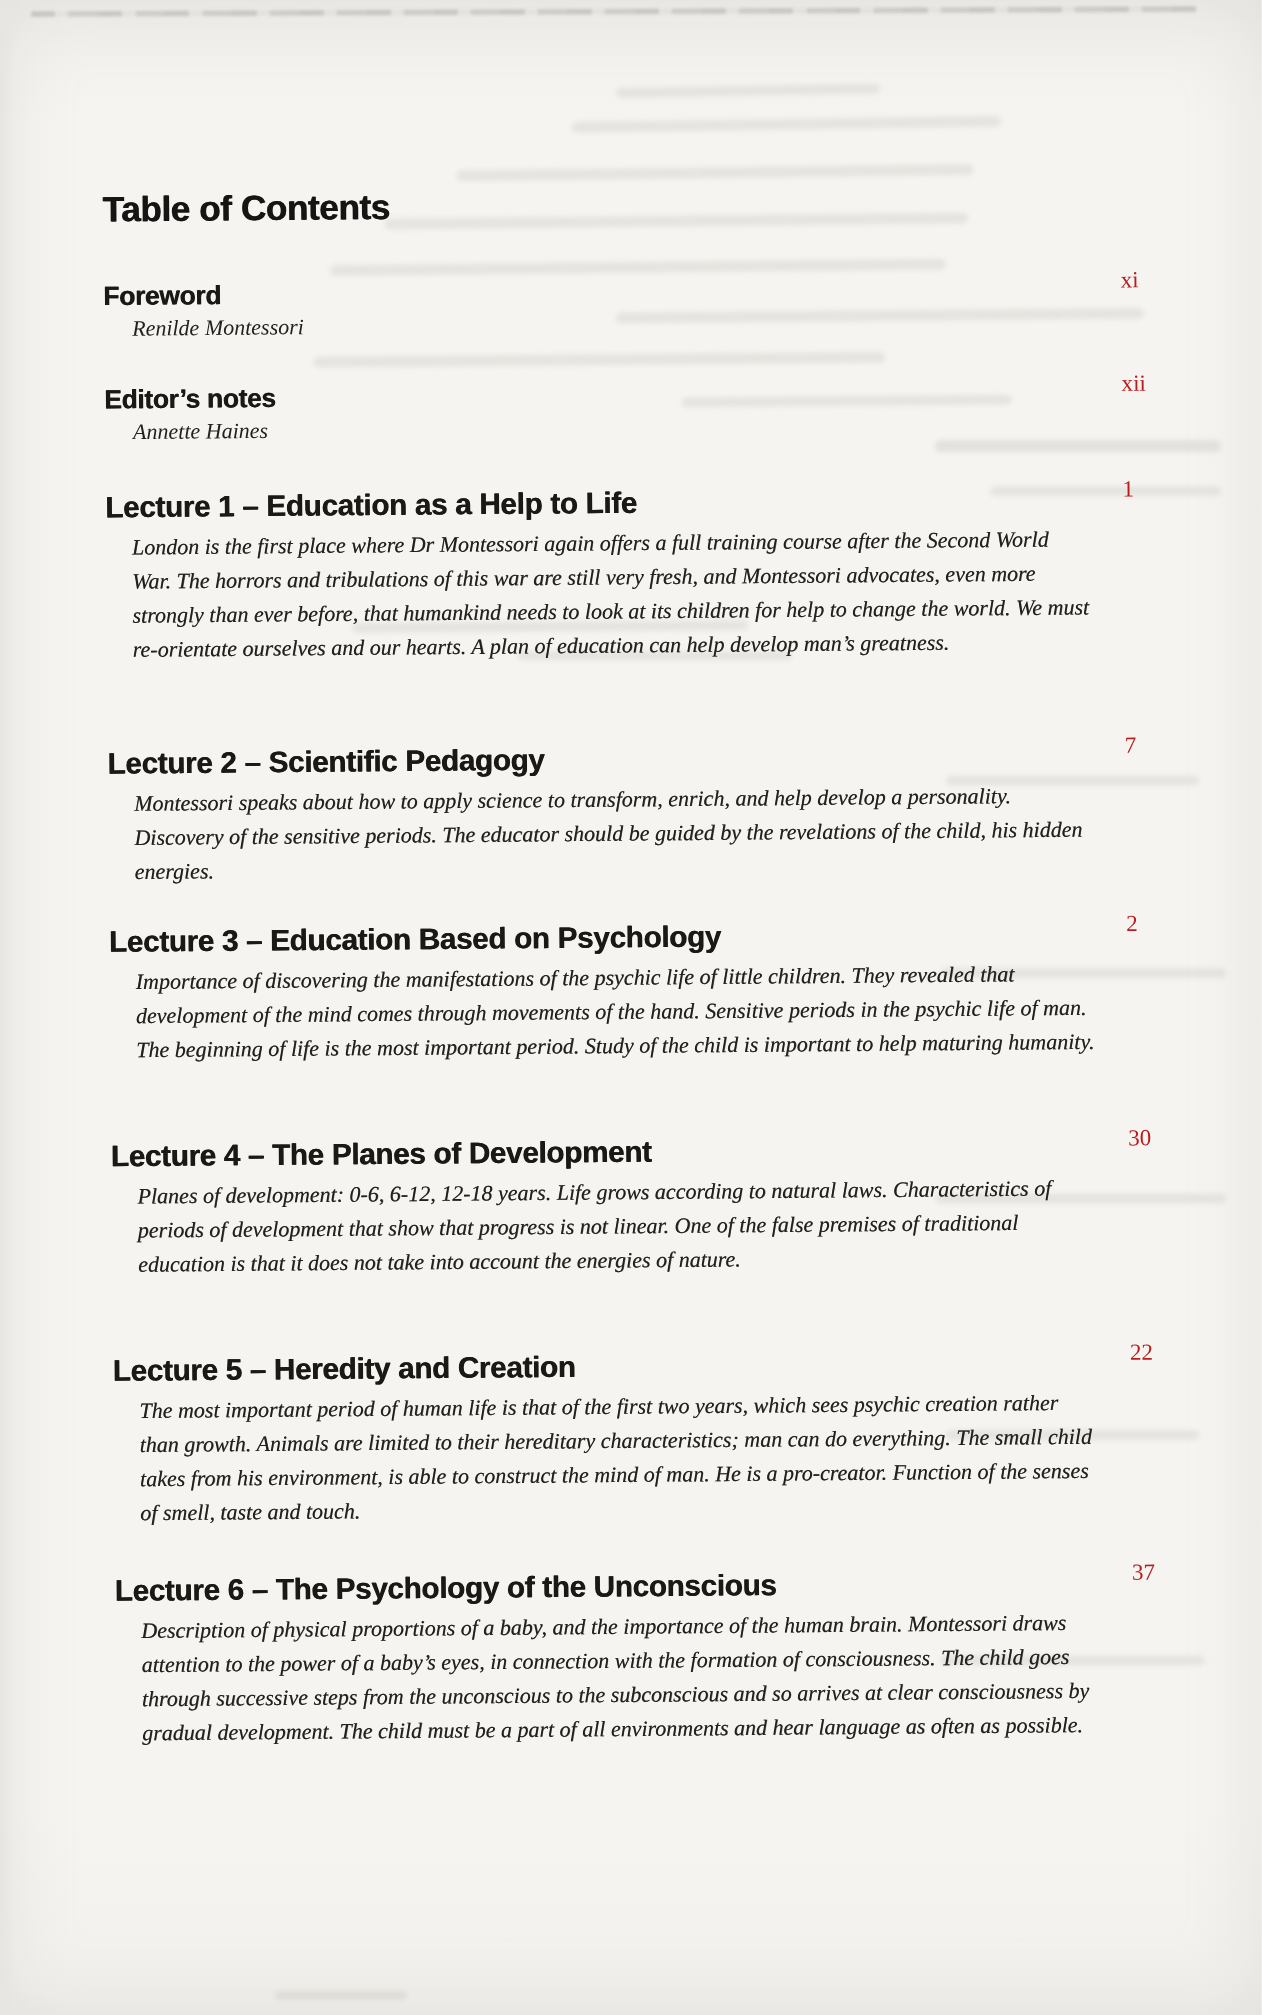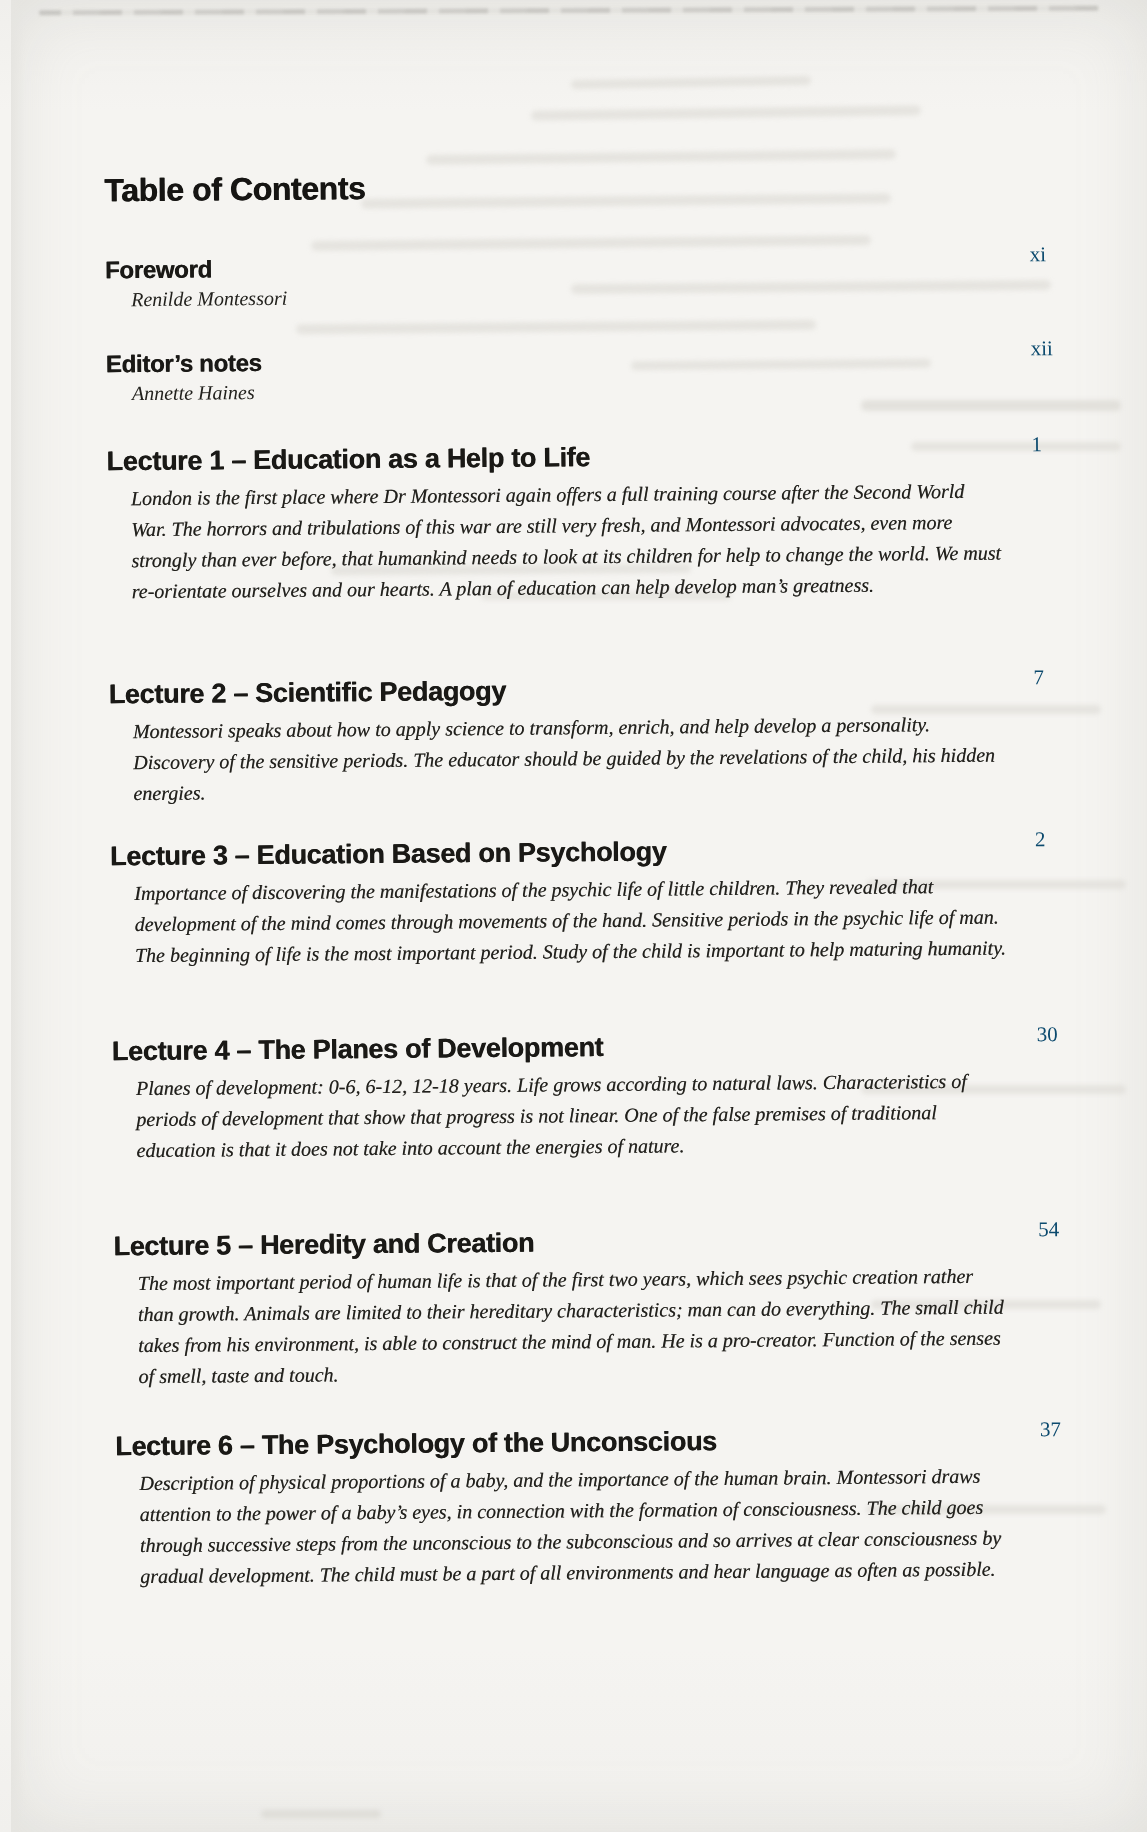--- a/index.html
+++ b/index.html
@@ -2,21 +2,21 @@
 <html><head>
 <meta charset="utf-8">
 <style>
   html,body{margin:0;padding:0;}
   body{
     width:1147px;height:1832px;position:relative;overflow:hidden;
     background:linear-gradient(180deg,#f0efec 0%,#f5f4f1 6%,#f5f4f1 90%,#f1f0ed 100%);
     font-family:"Liberation Sans",sans-serif;
     color:#1c1b19;
   }
-  .paper{position:absolute;inset:0;margin-left:11px;}
+  .paper{position:absolute;inset:0;}
   
   .paper::before{
     content:"";position:absolute;inset:0;pointer-events:none;
     box-shadow:inset 0 0 70px rgba(170,167,158,.22);
   }
   .edge-left{position:absolute;left:0;top:0;bottom:0;width:14px;
     background:linear-gradient(90deg,#e6e5e1,rgba(230,229,225,0));}
   .smudge-top{position:absolute;left:28px;top:8px;width:1060px;height:5px;
     background:repeating-linear-gradient(90deg,rgba(95,93,88,.45) 0 22px,rgba(95,93,88,.1) 22px 34px,rgba(95,93,88,.38) 34px 61px);
     filter:blur(1.6px);transform:rotate(-.25deg);border-radius:3px;opacity:.55;}
@@ -47,21 +47,21 @@
   }
   h1.toc-title{
     position:absolute;left:0;top:172px;margin:0;
     font-size:32px;font-weight:bold;letter-spacing:-.4px;color:#161513;
     text-shadow:.6px 0 0 #161513;
   }
   .row{position:absolute;left:0;width:990px;display:flex;align-items:flex-start;}
   .row .main{width:925px;}
   .row .pagenum{
     width:60px;margin-top:-6px;flex:0 0 auto;
-    font-family:"Liberation Serif",serif;font-size:21px;color:#0c4a6e;
+    font-family:"Liberation Serif",serif;font-size:21px;color:#b91c1c;
   }
   h2.entry-title{
     margin:0;font-size:27px;font-weight:bold;letter-spacing:-.3px;color:#1a1916;
     text-shadow:.5px 0 0 #1a1916;line-height:1.15;
   }
   .fm h2.entry-title{font-size:24px;}
   .author{
     margin:4px 0 0 26px;font-family:"Liberation Serif",serif;font-style:italic;
     font-size:20px;color:#22211d;
   }
@@ -149,21 +149,21 @@
         <p class="desc">Planes of development: 0-6, 6-12, 12-18 years. Life grows according to natural laws. Characteristics of periods of development that show that progress is not linear. One of the false premises of traditional education is that it does not take into account the energies of nature.</p>
       </div>
       <span class="pagenum">30</span>
     </section>
 
     <section class="row r7">
       <div class="main">
         <h2 class="entry-title">Lecture 5 – Heredity and Creation</h2>
         <p class="desc">The most important period of human life is that of the first two years, which sees psychic creation rather than growth. Animals are limited to their hereditary characteristics; man can do everything. The small child takes from his environment, is able to construct the mind of man. He is a pro-creator. Function of the senses of smell, taste and touch.</p>
       </div>
-      <span class="pagenum">54</span>
+      <span class="pagenum">22</span>
     </section>
 
     <section class="row r8">
       <div class="main">
         <h2 class="entry-title">Lecture 6 – The Psychology of the Unconscious</h2>
         <p class="desc">Description of physical proportions of a baby, and the importance of the human brain. Montessori draws attention to the power of a baby’s eyes, in connection with the formation of consciousness. The child goes through successive steps from the unconscious to the subconscious and so arrives at clear consciousness by gradual development. The child must be a part of all environments and hear language as often as possible.</p>
       </div>
       <span class="pagenum">37</span>
     </section>
   </div>

